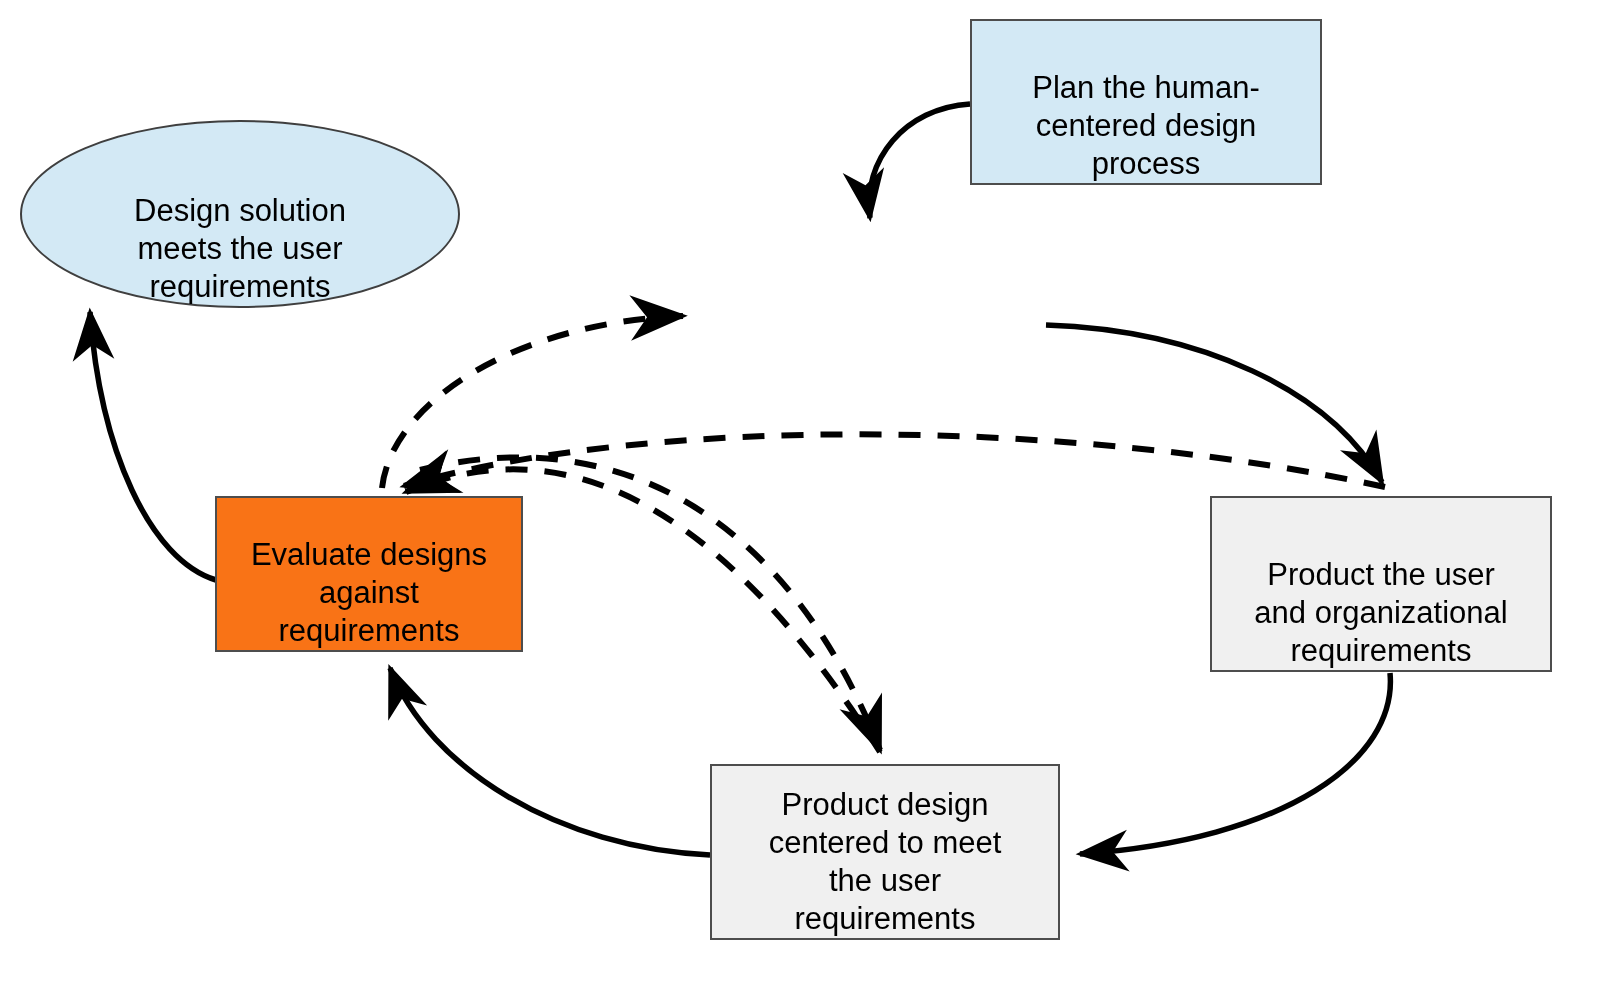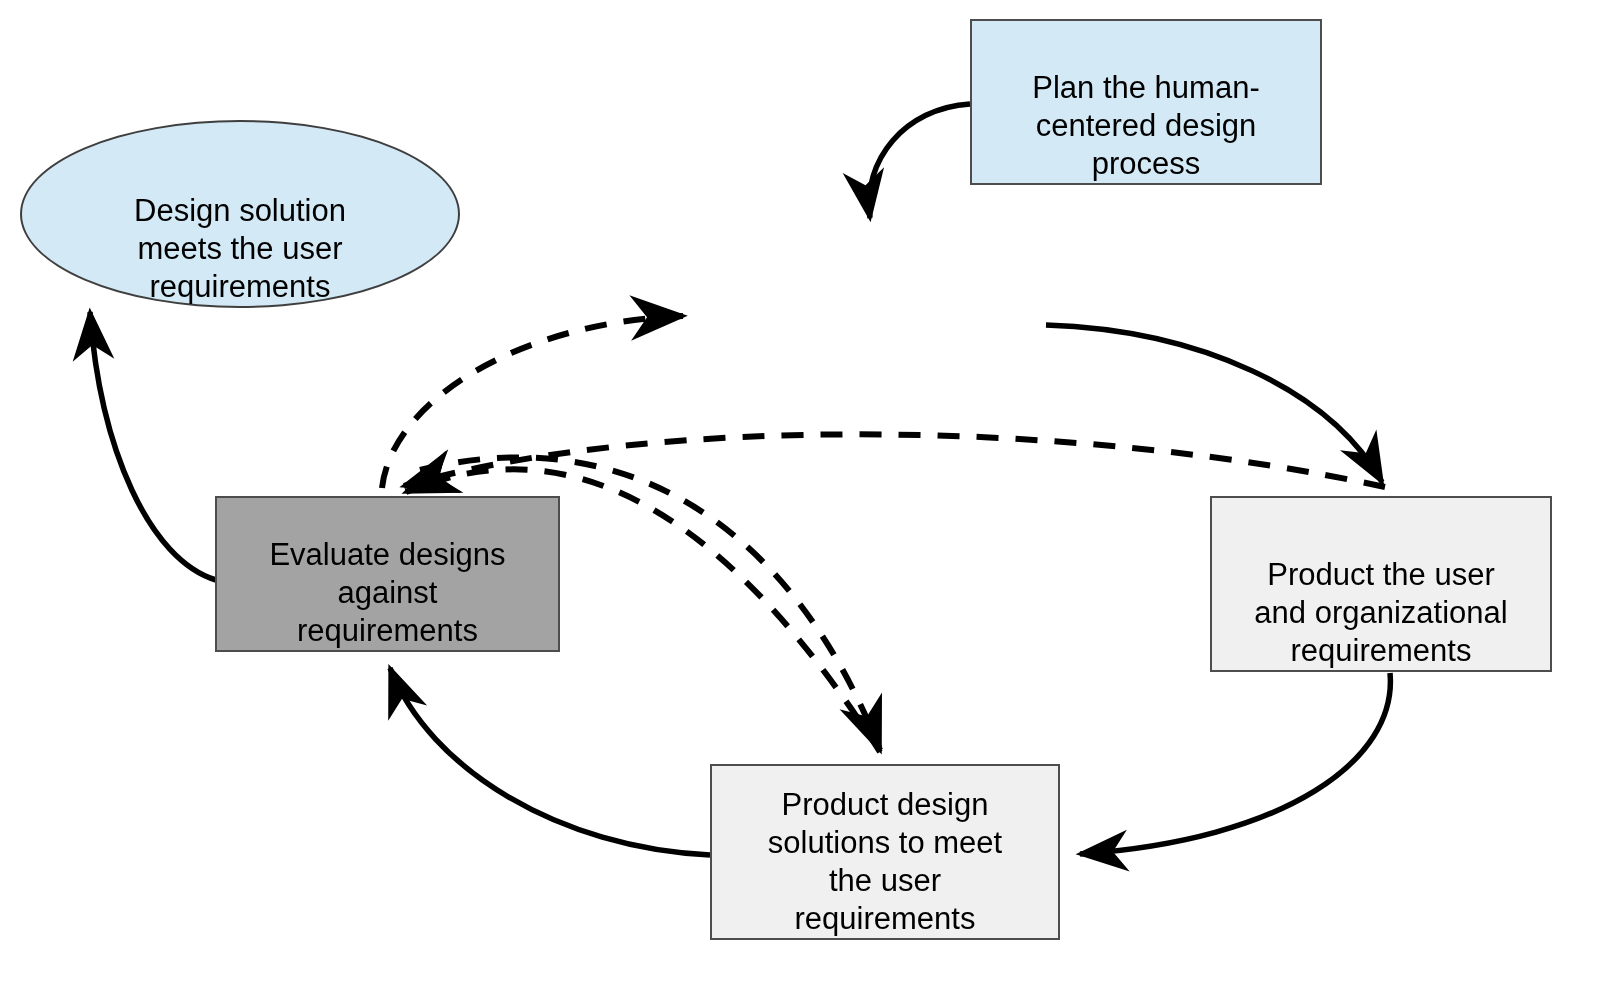--- a/index.html
+++ b/index.html
@@ -87,26 +87,26 @@
 
 
   <div class="node node-rect" style="left:1210px; top:496px; width:342px; height:176px; background:#f0f0f0;">
     <span class="node-label">Product the user
 and organizational
 requirements</span>
   </div>
 
   <div class="node node-rect" style="left:710px; top:764px; width:350px; height:176px; background:#f0f0f0;">
     <span class="node-label">Product design
-solutions to meet
+centered to meet
 the user
 requirements</span>
   </div>
 
-  <div class="node node-rect" style="left:215px; top:496px; width:345px; height:156px; background:#a3a3a3;">
+  <div class="node node-rect" style="left:215px; top:496px; width:308px; height:156px; background:#f97316;">
     <span class="node-label">Evaluate designs
 against
 requirements</span>
   </div>
 
   <div class="node node-ellipse" style="left:20px; top:120px; width:440px; height:188px; background:#d3e9f5;">
     <span class="node-label">Design solution
 meets the user
 requirements</span>
   </div>

